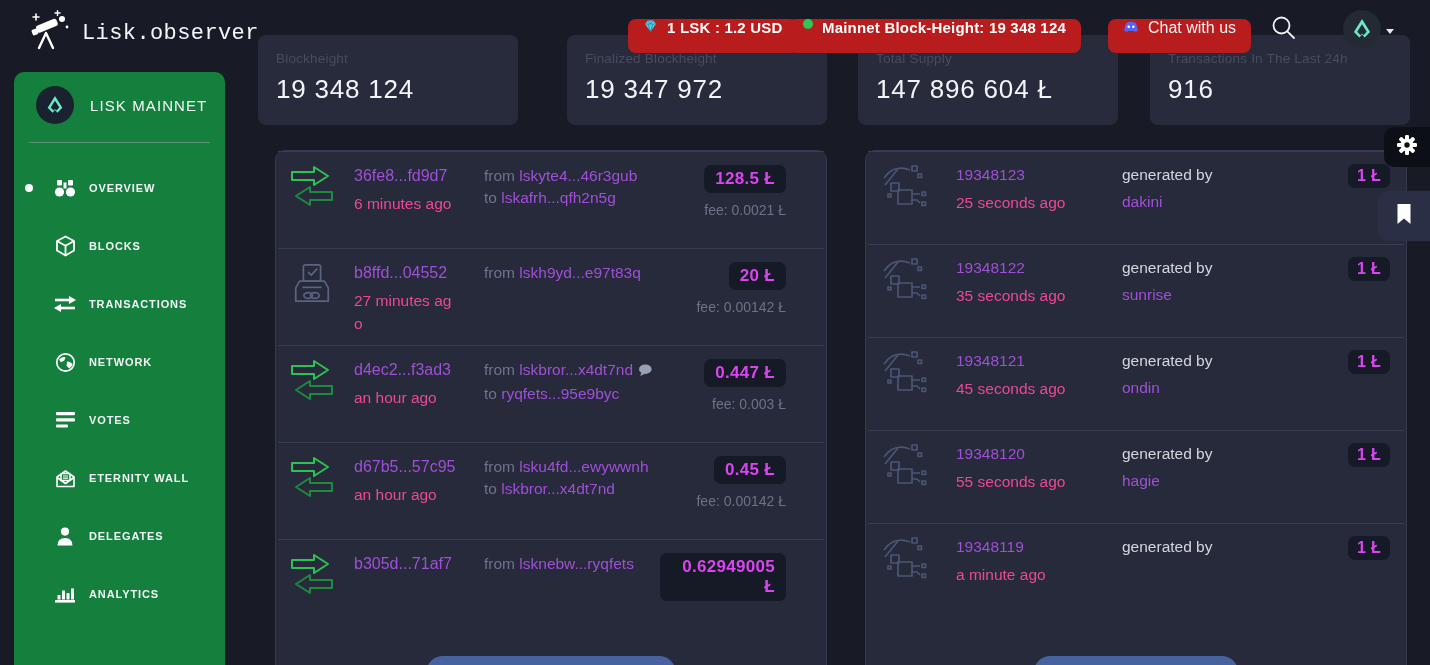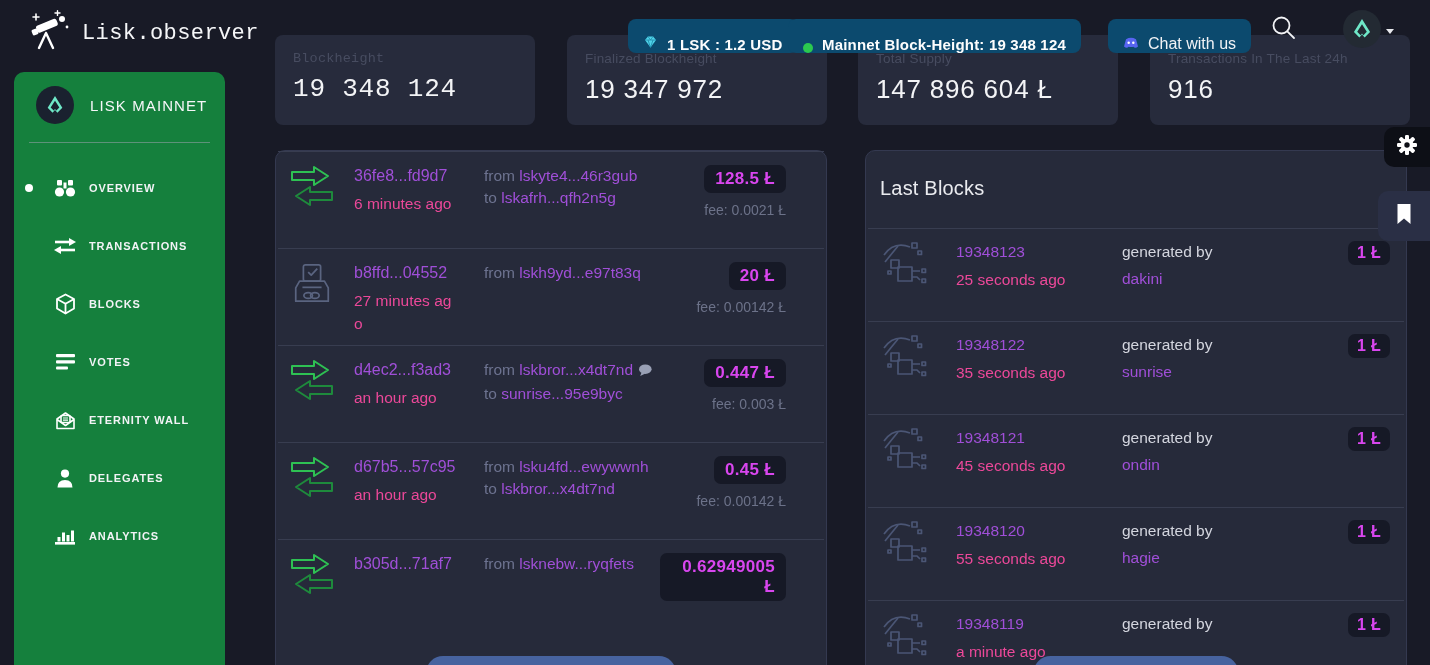--- a/index.html
+++ b/index.html
@@ -6,22 +6,22 @@
   html,body { width:1430px; height:665px; overflow:hidden; }
   body {
     background:#181a26;
     font-family:"Liberation Sans", sans-serif;
     color:#fff;
     position:relative;
   }
   
   .brand { position:absolute; left:26px; top:10px; display:flex; align-items:center; gap:10px; z-index:30;font-family:Liberation Mono, monospace; }
   .brand-text { font-size:22px; font-weight:500; letter-spacing:.4px; color:#f5f6f8; }
-  .chip { position:absolute; top:19px; height:34px; background:#0c4a6e; border-radius:8px;
-          display:flex; align-items:flex-end; gap:9px; padding:0 15px; z-index:30; }
+  .chip { position:absolute; top:19px; height:34px; background:#b91c1c; border-radius:8px;
+          display:flex; align-items:flex-start; gap:9px; padding:0 15px; z-index:30; }
   .chip-bold { font-size:15px; font-weight:bold; letter-spacing:.2px; color:#fdfdfd; }
   .chip-reg  { font-size:16px; color:#f2f3f6; }
   .status-dot { width:10px; height:10px; border-radius:50%; background:#2bc94f; }
   .hdr-ico { position:absolute; z-index:30; display:flex; align-items:center; justify-content:center; cursor:pointer; }
   .avatar-circle { width:38px; height:38px; border-radius:50%; background:#232a33; display:flex; align-items:center; justify-content:center; }
   
   .card { position:absolute; top:35px; width:260px; height:90px; background:#272b3c; border-radius:8px;
           padding:16px 18px 0 18px; z-index:10; }
   .card-label { font-size:13.5px; color:#474c60; letter-spacing:.2px; }
   .card-value { margin-top:8px; font-size:26px; color:#f3f4f6; letter-spacing:.8px; }
@@ -132,21 +132,21 @@
     <svg width="22" height="22" viewBox="0 0 24 24">
       <path fill="#6fe8c8" fill-rule="evenodd" d="M12 1.2 L20.8 15.4 L14.9 21.4 L12 18 L9.1 21.4 L3.2 15.4 Z
            M12 6.8 L17.2 15 L13.6 18.7 L12 16.8 L10.4 18.7 L6.8 15 Z"></path>
     </svg>
   </span>
 </div>
 <div class="hdr-ico" style="left:1386px; top:29px;">
   <span class="caret"></span>
 </div>
 
-<div class="card" style="left:275px;font-family:Liberation Mono, monospace;">
+<div class="card" style="left:258px;">
   <div class="card-label">Blockheight</div>
   <div class="card-value">19 348 124</div>
 </div>
 <div class="card" style="left:567px;">
   <div class="card-label">Finalized Blockheight</div>
   <div class="card-value">19 347 972</div>
 </div>
 <div class="card" style="left:858px;">
   <div class="card-label">Total Supply</div>
   <div class="card-value">147 896 604 Ł</div>
@@ -178,40 +178,50 @@
           <rect x="10.5" y="2.5" width="3" height="6"></rect>
           <circle cx="6.5" cy="12" r="4.6"></circle>
             <circle cx="17.5" cy="12" r="4.6"></circle>
         </svg>
       </span>
       <span class="menu-label">OVERVIEW</span>
     </div>
 
     <div class="menu-item">
       <span class="menu-ico">
+        <svg width="21" height="22" viewBox="0 0 21 22" fill="none" stroke="#fff" stroke-width="1.8" stroke-linejoin="round">
+          <path d="M10.5 1.5 L19 6 v9.5 L10.5 20.5 L2 15.5 V6 Z"></path>
+          <path d="M2 6 L10.5 10.8 L19 6 M10.5 10.8 V20.5"></path>
+        </svg>
+      </span>
+      <span class="menu-label">BLOCKS</span>
+    </div>
+
+    <div class="menu-item">
+      <span class="menu-ico">
         <svg width="24" height="18" viewBox="0 0 24 18">
           <path d="M2 5 h15" stroke="#fff" stroke-width="2.6"></path>
             <path d="M16 1 L23 5 L16 9 Z" fill="#fff"></path>
           <path d="M22 13 H7" stroke="#fff" stroke-width="2.6"></path>
             <path d="M8 9 L1 13 L8 17 Z" fill="#fff"></path>
         </svg>
       </span>
       <span class="menu-label">TRANSACTIONS</span>
     </div>
 
     <div class="menu-item">
       <span class="menu-ico">
-        <svg width="21" height="22" viewBox="0 0 21 22" fill="none" stroke="#fff" stroke-width="1.8" stroke-linejoin="round">
-          <path d="M10.5 1.5 L19 6 v9.5 L10.5 20.5 L2 15.5 V6 Z"></path>
-          <path d="M2 6 L10.5 10.8 L19 6 M10.5 10.8 V20.5"></path>
-        </svg>
-      </span>
-      <span class="menu-label">BLOCKS</span>
-    </div>
-
+        <svg width="21" height="21" viewBox="0 0 21 21">
+          <circle cx="10.5" cy="10.5" r="8.7" stroke="#fff" stroke-width="1.7" fill="none"></circle>
+          <path d="M4 7.5 q3 -3.5 6.5 -2.3 l-1.2 3.2 -3.5 1.8 z" fill="#fff"></path>
+          <path d="M12 9.5 q4.3 .2 5.8 3.4 l-3.4 3.6 -2.8 -2.4 z" fill="#fff"></path>
+        </svg>
+      </span>
+      <span class="menu-label">NETWORK</span>
+    </div>
 
     <div class="menu-item">
       <span class="menu-ico">
         <svg width="19" height="16" viewBox="0 0 19 16" fill="#fff">
           <rect x="0" y="0" width="19" height="3.2" rx="1"></rect>
           <rect x="0" y="6.2" width="19" height="3.2" rx="1"></rect>
           <rect x="0" y="12.4" width="12" height="3.2" rx="1"></rect>
         </svg>
       </span>
       <span class="menu-label">VOTES</span>
@@ -317,21 +327,21 @@
       <span class="plink">d4ec2...f3ad3</span>
       <div class="time">an hour ago</div>
     </div>
     <div class="parties">
       <div><span class="dimlbl">from</span>
         <span class="plink">lskbror...x4dt7nd</span><span class="msg-ico"><svg width="15" height="13" viewBox="0 0 15 13">
               <ellipse cx="7.3" cy="5.2" rx="6.3" ry="4.8" fill="#99a0b5"></ellipse>
               <path d="M3.5 8.5 L2.2 12 L7.5 9.6 Z" fill="#99a0b5"></path>
             </svg></span></div>
       <div><span class="dimlbl">to</span>
-        <span class="plink">sunrise...95e9byc</span></div>
+        <span class="plink">ryqfets...95e9byc</span></div>
     </div>
     <div class="amtcol">
       <span class="amt-badge">0.447 Ł</span>
       <div class="fee">fee: 0.003 Ł</div>
     </div>
   </div>
 
   <div class="tx-row">
     <div>
       <svg width="44" height="42" viewBox="0 0 44 42" fill="none" stroke-linejoin="round">
@@ -373,21 +383,20 @@
     <div class="amtcol">
       <span class="amt-badge">0.62949005 Ł</span>
       <div class="fee"></div>
     </div>
   </div>
 
   <button class="more-btn more-tx"></button>
 </div>
 
 <div class="panel panel-blocks">
-  <div class="panel-title">Last Blocks</div>
 
   <div class="blk-row">
     <div>
       <svg width="50" height="46" viewBox="0 0 50 46" fill="none" stroke="#4b5675" stroke-width="1.7" stroke-linejoin="round">
         <path d="M2 14 Q12 0 28 6"></path>
           <line x1="16" y1="5" x2="3" y2="21"></line>
         <rect x="30" y="2" width="5" height="5"></rect>
           <rect x="36" y="10" width="3.5" height="3.5"></rect>
         <rect x="9" y="19" width="8" height="8"></rect>
           <rect x="6" y="30" width="3" height="3"></rect>

